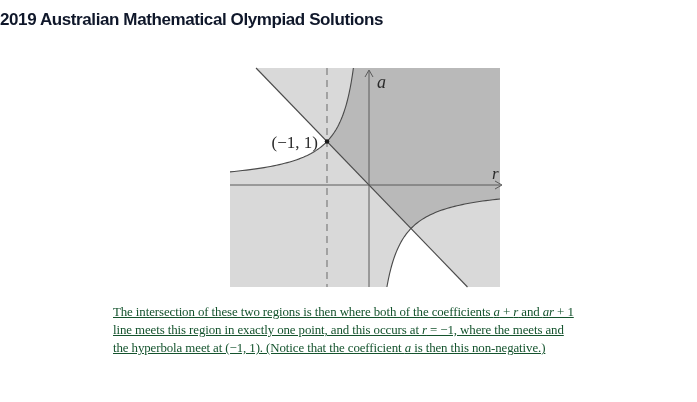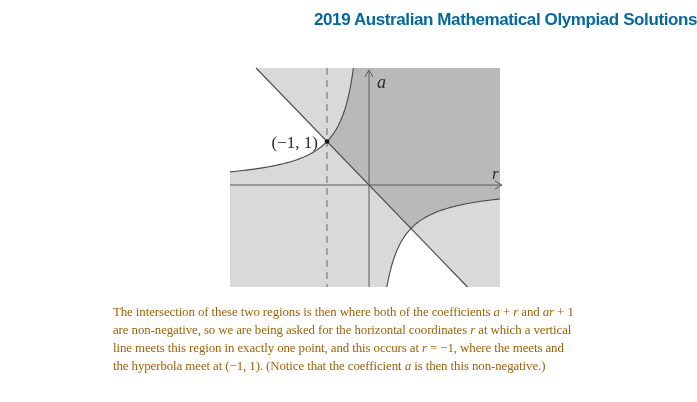--- a/index.html
+++ b/index.html
@@ -1,24 +1,24 @@
 <!DOCTYPE html>
 <html><head>
 <meta charset="utf-8">
 <style>
   html,body{margin:0;padding:0;}
   .page{position:relative;width:697px;height:402px;background:#ffffff;overflow:hidden;
         font-family:"Liberation Serif",serif;}
-  .title{position:absolute;top:10px;left:0;width:697px;text-align:right;
+  .title{position:absolute;top:10px;left:0;width:697px;text-align:left;
          font-family:"Liberation Sans",sans-serif;font-weight:bold;font-size:17px;
-         letter-spacing:-0.4px;color:#0369a1;}
+         letter-spacing:-0.4px;color:#0f172a;}
   .fig{position:absolute;left:230px;top:68px;width:270px;height:219px;}
   .fig svg{overflow:visible;display:block;}
   .para{position:absolute;left:113px;top:303px;width:508px;
-        font-size:12.9px;line-height:18.1px;color:#a16207;letter-spacing:-0.1px;}
+        font-size:12.9px;line-height:18.1px;color:#14532d;letter-spacing:-0.1px;text-decoration:underline;}
   .para .ln{white-space:nowrap;}
   .para i{font-style:italic;}
 </style>
 </head>
 <body>
 
 <div class="page">
 
   <div class="title">2019 Australian Mathematical Olympiad Solutions</div>
 
@@ -37,18 +37,17 @@
         <polyline points="135,9 139,2 143,9" fill="none" stroke="#5a5a5a" stroke-width="1"></polyline>
         <circle cx="97" cy="73.5" r="2.3" fill="#1a1a1a"></circle>
         <text x="88" y="79.5" text-anchor="end" font-size="17px" fill="#2a2a2a" font-family="&quot;Liberation Serif&quot;,serif">(−1, 1)</text>
         <text x="147" y="20" font-size="18px" font-style="italic" fill="#2a2a2a" font-family="&quot;Liberation Serif&quot;,serif">a</text>
         <text x="262" y="111" font-size="17px" font-style="italic" fill="#2a2a2a" font-family="&quot;Liberation Serif&quot;,serif">r</text>
       </svg>
   </div>
 
   <div class="para" id="solution-para">
       <div class="ln"><span>The intersection of these two regions is then where both of the coefficients </span><i>a</i><span> + </span><i>r</i><span> and </span><i>ar</i><span> + 1</span></div>
-      <div class="ln"><span>are non-negative, so we are being asked for the horizontal coordinates </span><i>r</i><span> at which a vertical</span></div>
       <div class="ln"><span>line meets this region in exactly one point, and this occurs at </span><i>r</i><span> = −1, where the meets and</span></div>
       <div class="ln"><span>the hyperbola meet at (−1, 1). (Notice that the coefficient </span><i>a</i><span> is then this non-negative.)</span></div>
     </div>
 
 </div>
 
 </body></html>

